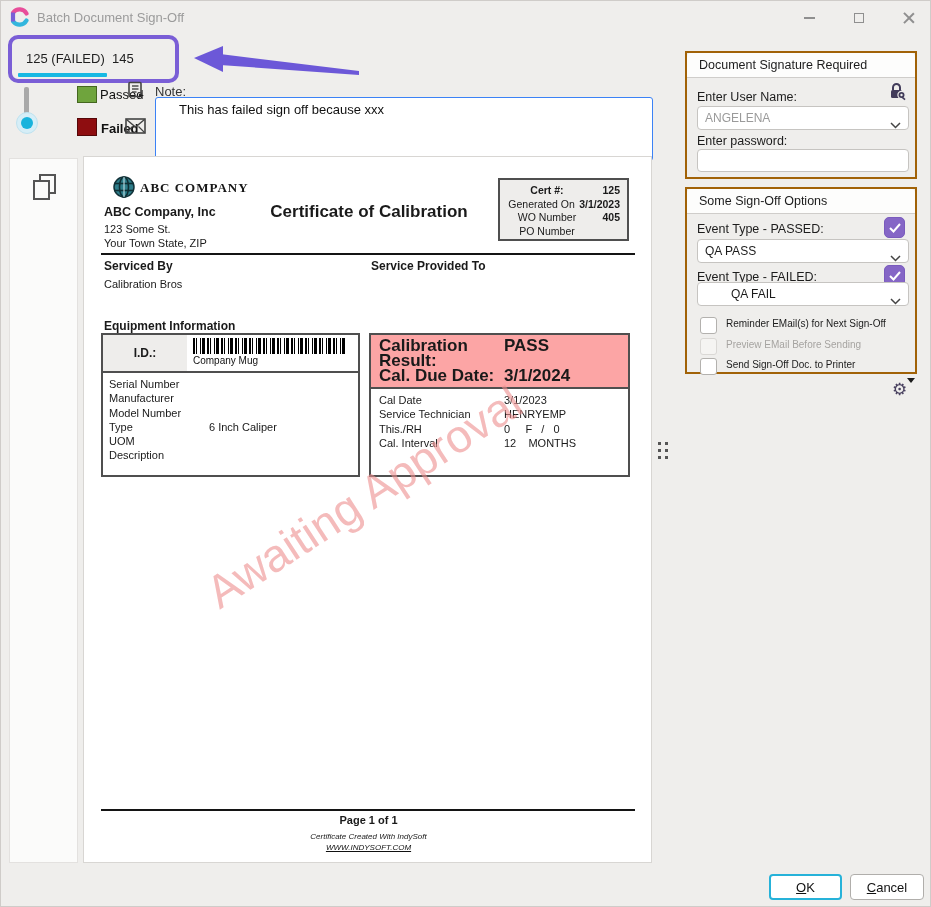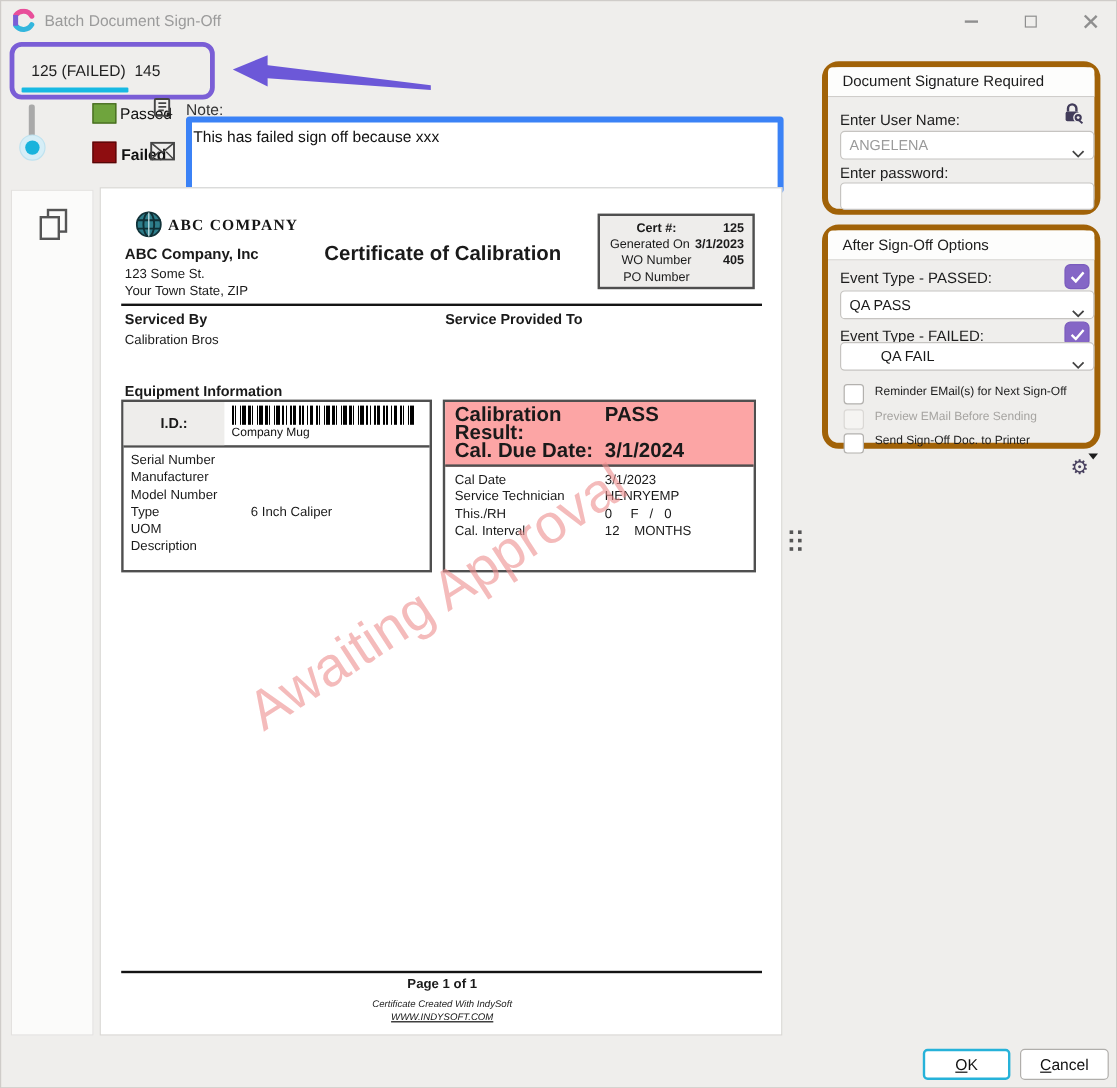--- a/index.html
+++ b/index.html
@@ -33,21 +33,21 @@
   .slider-track { left:23px; top:86px; width:5px; height:27px; background:#a9a9a9; border-radius:2px; }
   .slider-thumb { left:15px; top:111px; width:22px; height:22px; border-radius:50%; background:#d6eef7; border:1px solid #bfe2ef; display:flex; align-items:center; justify-content:center; }
   .slider-thumb-dot { width:12px; height:12px; border-radius:50%; background:#19b3dc; }
   .sq { width:20px; height:17px; }
   .sq-green { left:76px; top:85px; background:#6fa43d; border:1px solid #44661f; }
   .sq-red { left:76px; top:117px; height:18px; background:#8e0d10; border:1px solid #550708; }
   .legend-label { font-size:13px; color:#111; }
   .legend-bold { font-weight:bold; }
 
   .note-label { left:154px; top:83px; font-size:13px; color:#333; }
-  .note-box { left:154px; top:96px; width:498px; height:64px; background:#fff; border:5px solid #3b82f6; border-radius:3px; padding:4px 1px; font-size:13px; color:#111; }
+  .note-box { left:154px; top:96px; width:498px; height:64px; background:#fff; border:1px solid #3b82f6; border-radius:3px; padding:4px 23px; font-size:13px; color:#111; }
 
   
   .sidebar { left:8px; top:157px; width:69px; height:705px; background:#fbfbfa; border:1px solid #e3e1df; }
   .doc-page { left:82px; top:155px; width:569px; height:707px; background:#ffffff; border:1px solid #d8d6d3; }
 
   
   .logo-text { font-family:"Liberation Serif", serif; font-weight:bold; font-size:13px; letter-spacing:1px; color:#161616; }
   .company-name { font-size:12.5px; font-weight:bold; }
   .addr { font-size:11px; }
   .cert-title { width:290px; text-align:center; font-size:17px; font-weight:bold; }
@@ -80,21 +80,21 @@
 
   .watermark { left:10px; top:312px; width:540px; height:56px; line-height:56px; text-align:center;
     font-size:46px; color:#ee8f8f; opacity:0.6; transform:rotate(-33deg); pointer-events:none; }
 
   .footer-center { left:0; width:569px; text-align:center; }
   .page-label { font-size:11px; font-weight:bold; }
   .created-label { font-size:8px; font-style:italic; color:#222; }
   .url-label { font-size:8px; font-style:italic; text-decoration:underline; color:#111; }
 
   
-  .group { background:transparent; border:5px solid #a16207; border-radius:14px; }
+  .group { background:transparent; border:2px solid #a16207; border-radius:0; }
   .group-header { height:25px; background:#fdfdfc; border-bottom:1px solid #cfcdca; border-radius:4px 4px 0 0;
     padding-left:12px; font-size:12.5px; line-height:24px; color:#1c1c1c; }
   .g1 { left:684px; top:50px; width:232px; height:128px; }
   .g2 { left:684px; top:186px; width:232px; height:187px; }
   .panel-label { font-size:12.5px; color:#1c1c1c; }
   .combo { background:#fff; border:1px solid #c6c4c1; border-radius:4px; height:24px; width:212px;
     font-size:12px; line-height:22px; padding-left:7px; position:absolute; }
   .combo .chev { position:absolute; right:7px; top:7px; }
   .combo-muted { color:#9a9a9a; }
   .text-input { background:#fff; border:1px solid #c6c4c1; border-radius:4px; height:23px; width:212px; position:absolute; font-size:12px; padding-left:6px; font-family:"Liberation Sans",sans-serif; }
@@ -331,21 +331,21 @@
       <svg width="11" height="7" viewBox="0 0 11 7">
           <path d="M1,1 L5.5,5.5 L10,1" fill="none" stroke="#444" stroke-width="1.5"></path>
         </svg>
     </span>
   </div>
   <div class="abs panel-label" style="left:10px;top:81px;">Enter password:</div>
   <input type="password" class="text-input" style="left: 10px; top: 96px;" value="">
 </div>
 
 <div class="abs group g2">
-  <div class="group-header">After Sign-Off Options</div>
+  <div class="group-header">Some Sign-Off Options</div>
 
   <div class="abs panel-label" style="left:10px;top:33px;">Event Type - PASSED:</div>
   <div class="abs chk-big" style="left:197px;top:28px;">
     <svg width="12" height="10" viewBox="0 0 12 10">
         <path d="M1,5 L4.5,8.5 L11,1" fill="none" stroke="#fff" stroke-width="2"></path>
       </svg>
   </div>
   <div class="combo" style="left:10px;top:50px;">
     <span>QA PASS</span>
     <span class="chev">

